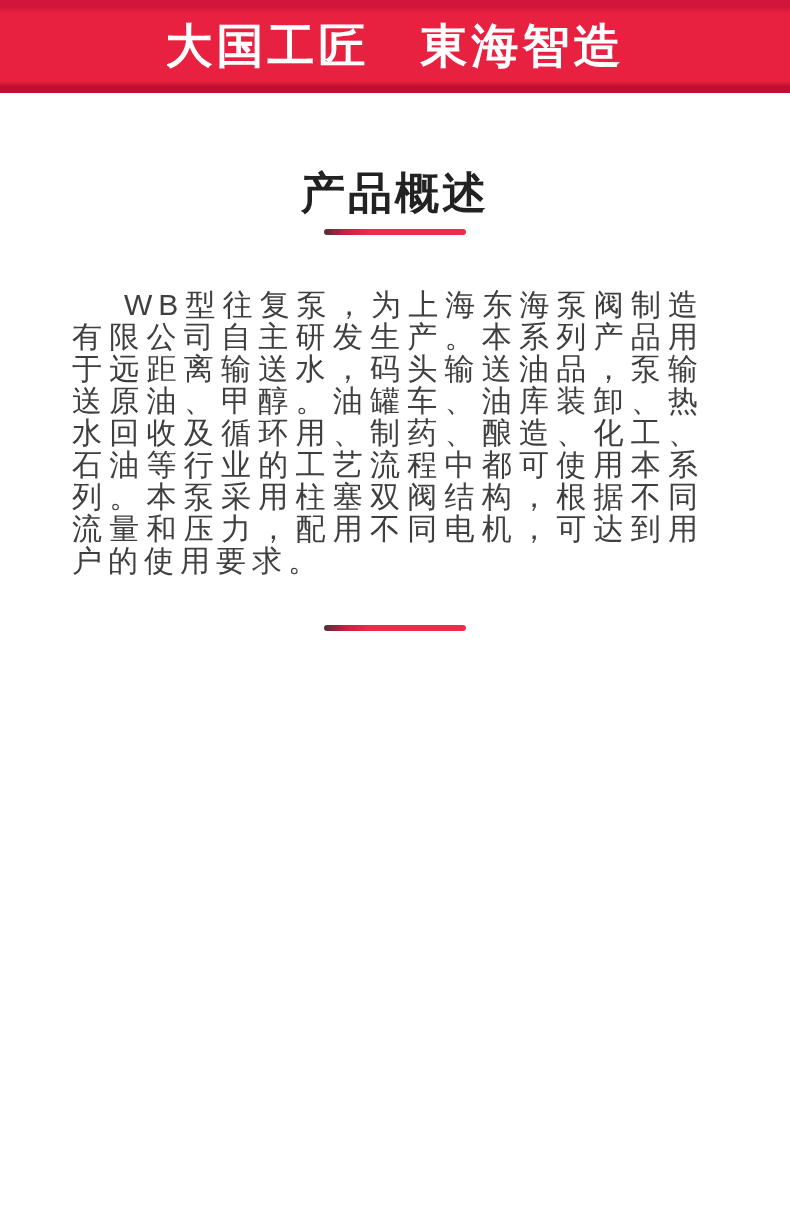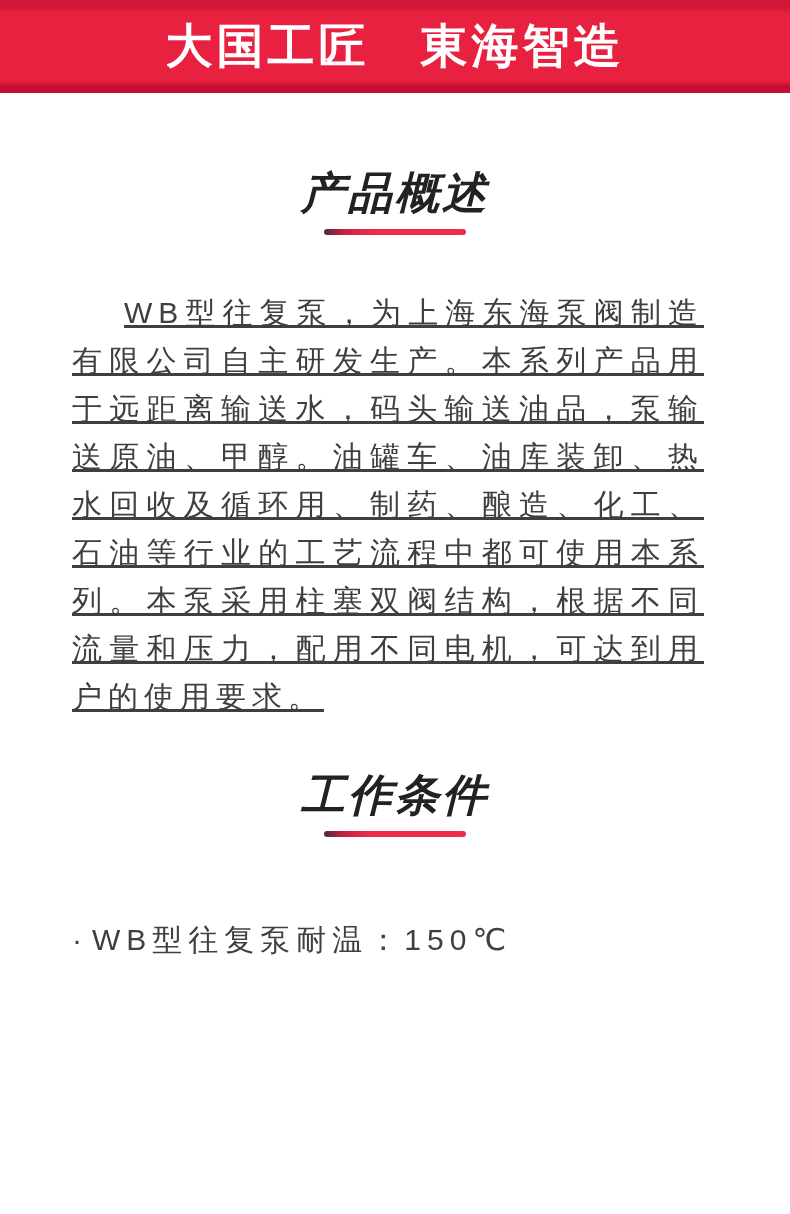--- a/index.html
+++ b/index.html
@@ -63,47 +63,45 @@
   }
   .title-wrap.first { margin-top: 74px; }
   .title-wrap.second { margin-top: 48px; }
   .section-title {
     margin: 5px;
     color: var(--title-text);
     font-size: 44px;
     line-height: 52px;
     font-weight: bold;
     letter-spacing: 3px;
-    font-style: italic;
   }
   .title-underline {
     width: 142px;
     height: 6px;
     margin: 10px auto 0 auto;
     border-radius: 3px;
     background: linear-gradient(
       90deg,
       var(--underline-dark) 0%,
       #c51f41 14%,
       var(--underline-red) 32%,
       var(--underline-red) 100%
     );
   }
   
   .body-para {
     margin: 54px 0 0 72px;
     width: 632px;
     color: var(--body-text);
     font-size: 30px;
-    line-height: 48px;
+    line-height: 32px;
     letter-spacing: 6px;
     text-align: justify;
     text-justify: inter-ideograph;
     text-indent: 52px;
-    text-decoration: underline;
   }
   .bullet-list {
     margin-top: 80px;
   }
   .bullet-item {
     margin: 0 0 0 72px;
     width: 632px;
     color: var(--body-text);
     font-size: 30px;
     line-height: 46px;
@@ -127,24 +125,20 @@
   <section>
     <div class="title-wrap first">
       <h2 class="section-title">产品概述</h2>
       <div class="title-underline"></div>
     </div>
     <p class="body-para">WB型往复泵，为上海东海泵阀制造有限公司自主研发生产。本系列产品用于远距离输送水，码头输送油品，泵输送原油、甲醇。油罐车、油库装卸、热水回收及循环用、制药、酿造、化工、石油等行业的工艺流程中都可使用本系列。本泵采用柱塞双阀结构，根据不同流量和压力，配用不同电机，可达到用户的使用要求。</p>
   </section>
 
   <section>
     <div class="title-wrap second">
-      <h2 class="section-title">工作条件</h2>
       <div class="title-underline"></div>
     </div>
 
     <div class="bullet-list">
-      <p class="bullet-item">
-        <span class="bullet-marker">·</span><span>WB型往复泵耐温：150℃</span>
-      </p>
     </div>
   </section>
 
 </div>
 
 </body></html>

